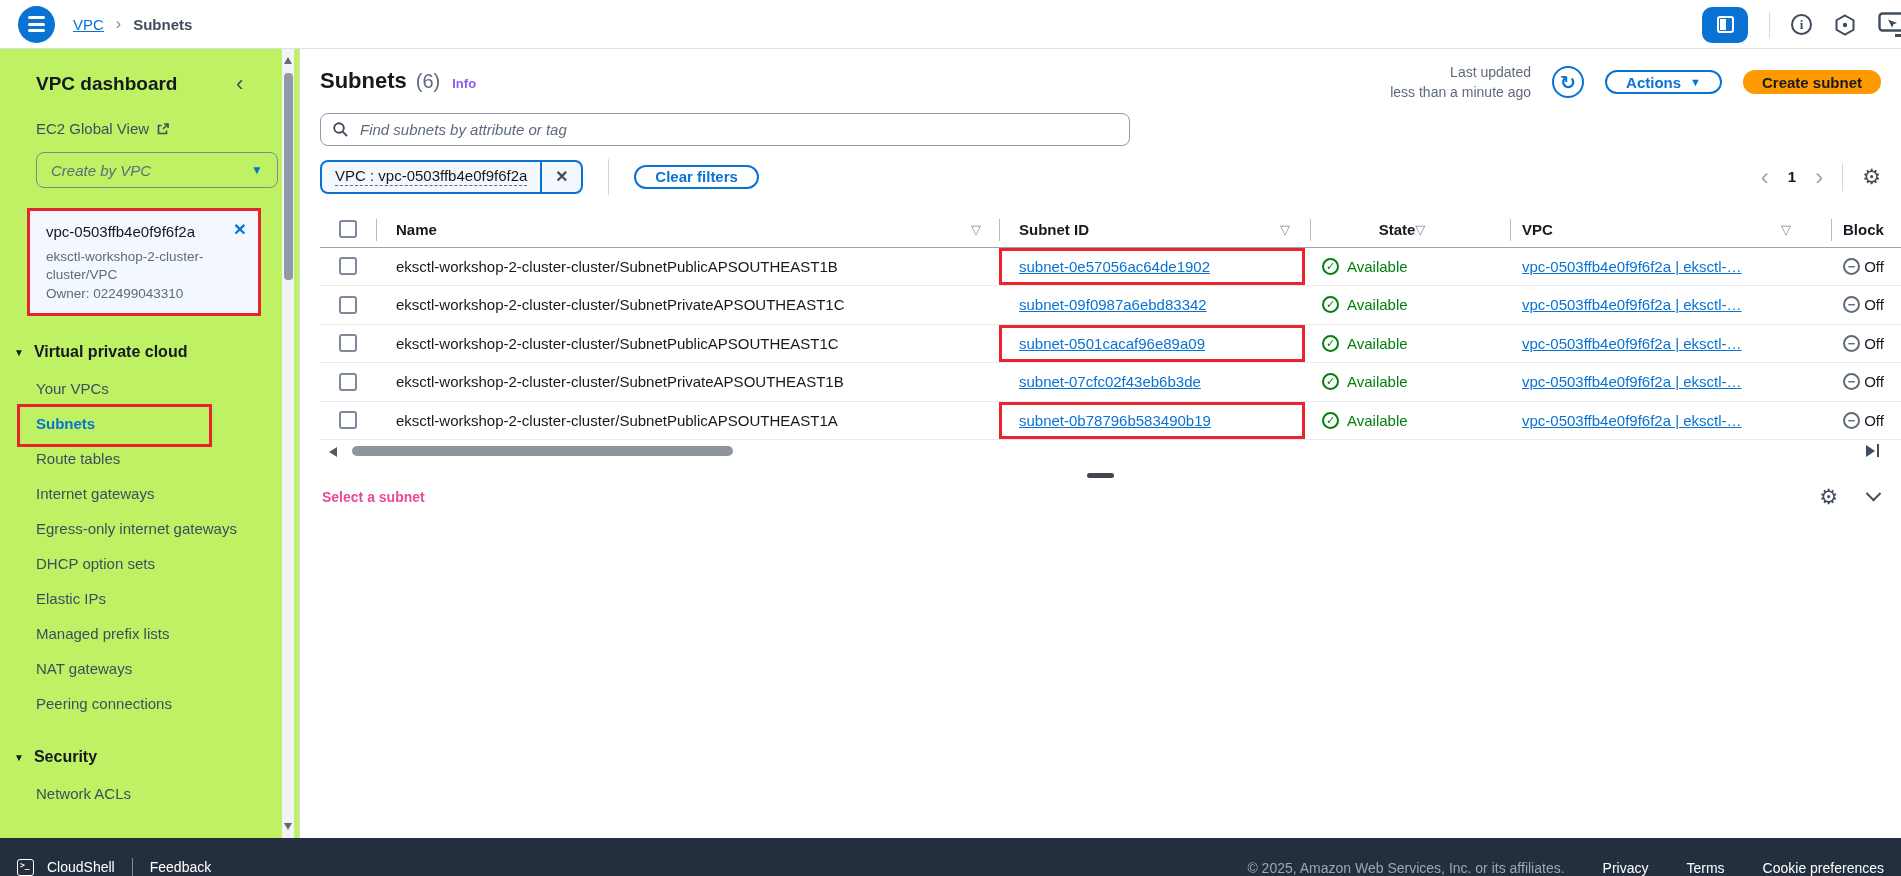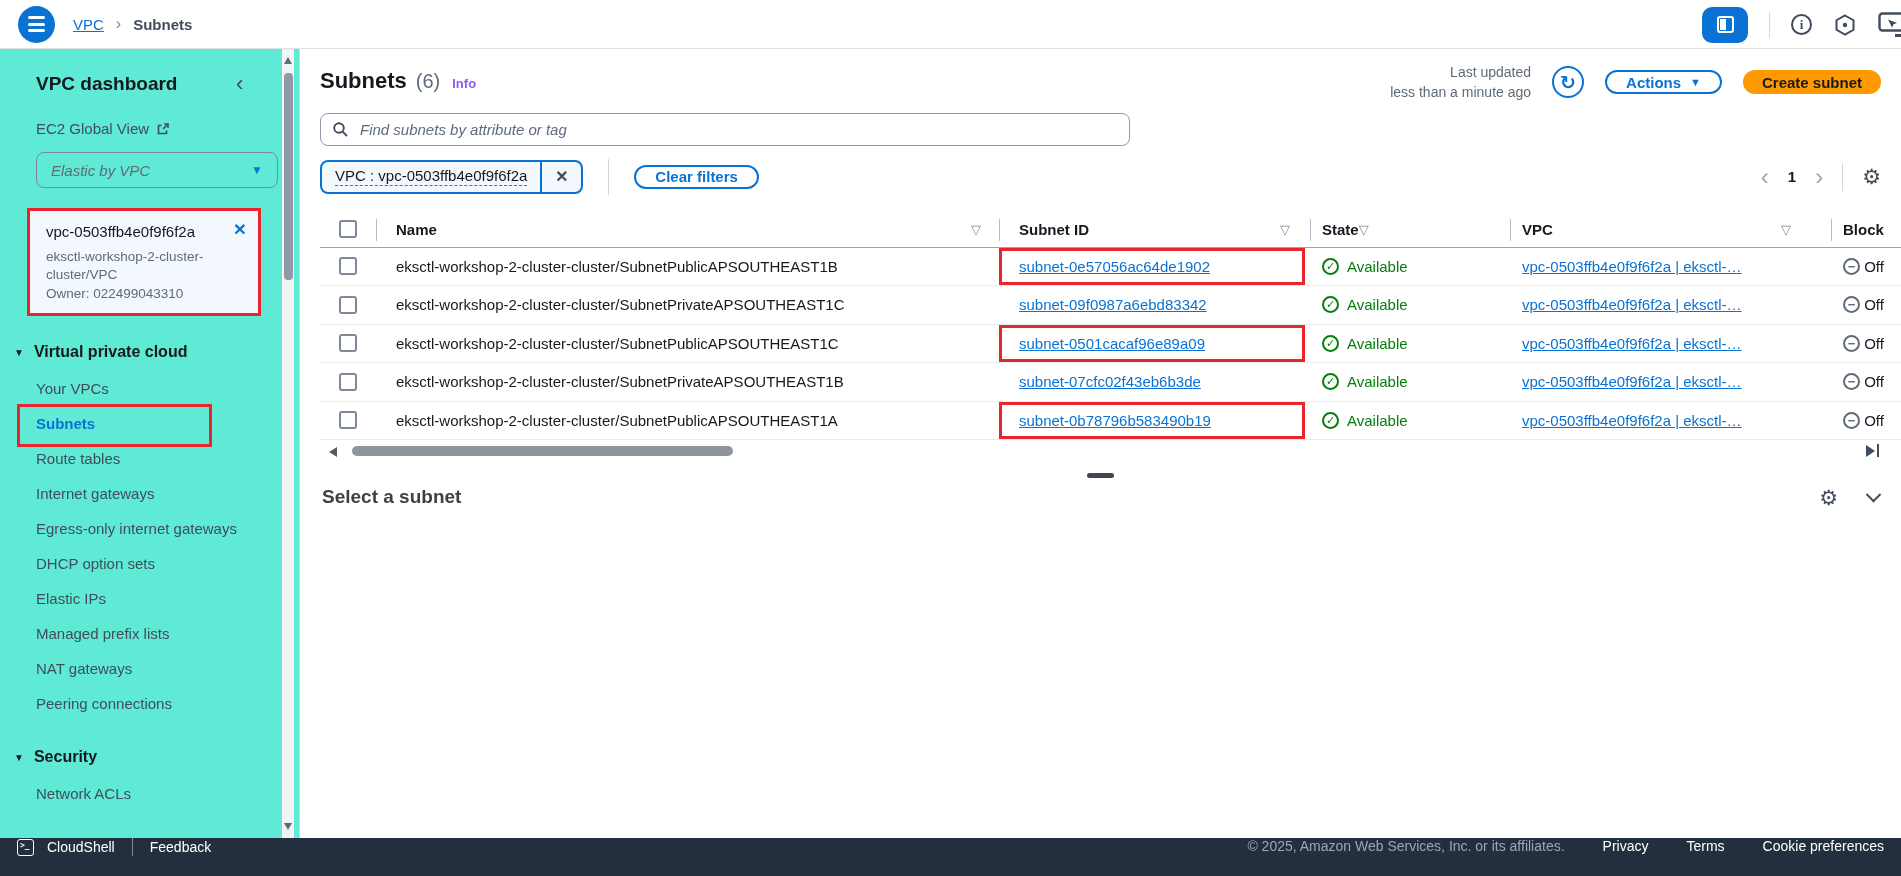--- a/index.html
+++ b/index.html
@@ -25,21 +25,21 @@
   .panel-glyph::after { content:""; position:absolute; left:1px; top:1px; bottom:1px; width:6px; background:#fff; }
   .tb-div { width:1px; height:26px; background:#d5d9d9; }
   .info-circle { width:21px; height:21px; border:2px solid #414d5c; border-radius:50%;
     display:flex; align-items:center; justify-content:center; font-family:"Liberation Serif",serif;
     font-weight:700; font-size:13px; color:#414d5c; cursor:pointer; }
   .icon-btn { display:flex; align-items:center; cursor:pointer; }
   .cursor-win { margin-right:-9px; }
   
   .app { display:flex; height:789px; }
   
-  .sidebar { width:300px; background:#5eead4; border-right:1px solid #d5d9d9; position:relative;
+  .sidebar { width:300px; background:#bef264; border-right:1px solid #d5d9d9; position:relative;
     padding:24px 0 0 36px; overflow:hidden; flex:none; }
   .sb-title { font-size:19px; font-weight:700; color:#16191f; }
   .sb-collapse { position:absolute; left:236px; top:22px; font-size:22px; color:#414d5c; cursor:pointer; }
   .ec2-link { margin-top:25px; display:flex; align-items:center; gap:7px; font-size:15px; color:#414d5c; cursor:pointer; }
   .filter-select { margin-top:15px; width:242px; height:36px; border:1px solid #7d8998; border-radius:8px;
     display:flex; align-items:center; justify-content:space-between; padding:0 14px; cursor:pointer; }
   .filter-select .ph { font-style:italic; color:#5f6b7a; font-size:15px; }
   .filter-select .caret { color:#0972d3; font-size:12px; }
   .vpc-card { margin-top:20px; margin-left:-9px; width:234px; border:3px solid #e8252d;
     background:#f2f8fd; padding:10px 14px 12px 16px; position:relative; }
@@ -95,21 +95,21 @@
   .pg-div { width:1px; height:28px; background:#d5d9d9; }
   .gear { font-size:21px; color:#414d5c; cursor:pointer; line-height:1; }
   
   .table { margin:17px 0 0 20px; }
   .thead { display:flex; align-items:center; height:36px; border-bottom:1px solid #9aa5b1;
     font-weight:700; font-size:15px; color:#16191f; }
   .cell { flex:none; position:relative; display:flex; align-items:center; height:100%; }
   .c-check { width:56px; justify-content:center; }
   .c-name { width:623px; padding:0 18px 0 20px; justify-content:space-between; }
   .c-subnet { width:311px; padding:0 20px 0 20px; justify-content:space-between; }
-  .c-state { width:200px; padding:0 28px 0 12px; justify-content:flex-start; }
+  .c-state { width:200px; padding:0 28px 0 12px; justify-content:center; }
   .c-vpc { width:321px; padding:0 40px 0 12px; justify-content:space-between; }
   .c-block { flex:1; padding-left:12px; }
   .thead .cell + .cell::before { content:""; position:absolute; left:0; top:7px; width:1px; height:22px; background:#b6bec9; }
   .sort { color:#7d8998; font-size:13px; cursor:pointer; }
   .checkbox { width:18px; height:18px; border:2px solid #7d8998; border-radius:3px; background:#fff; cursor:pointer; }
   .row { display:flex; align-items:center; height:38.5px; border-bottom:1px solid #e9ebed; font-size:15px; color:#16191f; }
   .row .c-name { justify-content:flex-start; }
   .link { color:#0972d3; text-decoration:underline; cursor:pointer; white-space:nowrap; }
   .row .c-subnet, .row .c-state, .row .c-vpc { justify-content:flex-start; gap:8px; }
   .c-subnet.boxed::after { content:""; position:absolute; left:0; top:0; right:5px; bottom:0;
@@ -123,26 +123,26 @@
   .hscroll { position:relative; height:17px; margin:3px 20px 0 20px; }
   .h-arrow-left { position:absolute; left:9px; top:4px; width:0; height:0;
     border-top:5px solid transparent; border-bottom:5px solid transparent; border-right:8px solid #535b63; cursor:pointer; }
   .h-thumb { position:absolute; left:32px; top:3px; width:381px; height:10px; background:#90959d; border-radius:5px; cursor:grab; }
   .h-end { position:absolute; right:2px; top:1px; display:flex; align-items:center; cursor:pointer; }
   .h-end .t { width:0; height:0; border-top:6px solid transparent; border-bottom:6px solid transparent; border-left:9px solid #414d5c; }
   .h-end .b { width:2.5px; height:13px; background:#414d5c; margin-left:2px; }
   
   .split-handle { width:27px; height:5px; background:#424650; border-radius:3px; margin:13px auto 0 auto; cursor:ns-resize; }
   .panel-head { display:flex; align-items:center; margin:8px 22px 0 22px; }
-  .panel-title { font-size:19px; font-weight:700; color:#404040; }
+  .panel-title { font-size:14px; font-weight:700; color:#ec4899; }
   .panel-icons { margin-left:auto; display:flex; align-items:center; gap:30px; }
   .chev-down { width:11px; height:11px; border-right:2.5px solid #414d5c; border-bottom:2.5px solid #414d5c;
     transform:rotate(45deg) translate(-2px,-2px); cursor:pointer; }
   
-  .footer { height:38px; background:#232f3e; display:flex; align-items:flex-start; padding:0 17px; font-size:14px; }
+  .footer { height:38px; background:#232f3e; display:flex; align-items:flex-end; padding:0 17px; font-size:14px; }
   .f-left { display:flex; align-items:center; gap:13px; }
   .cs-ic { width:17px; height:17px; border:1.5px solid #fff; border-radius:3px; position:relative; }
   .cs-ic::before { content:">_"; position:absolute; left:2px; top:1px; color:#fff; font-size:8px; font-weight:700;
     font-family:"DejaVu Sans Mono",monospace; }
   .f-link { color:#fff; cursor:pointer; }
   .f-div { width:1px; height:18px; background:#7d8998; margin:0 4px; }
   .f-right { margin-left:auto; display:flex; align-items:center; gap:38px; }
   .f-copy { color:#9ba7b6; }
   svg { display:block; }
 </style>
@@ -193,21 +193,21 @@
       <span>
         <svg width="14" height="14" viewBox="0 0 14 14">
             <path d="M5.5 3.5 H2.5 V11.5 H10.5 V8.5" fill="none" stroke="#414d5c" stroke-width="1.6"></path>
             <path d="M8 2 h4 v4" fill="none" stroke="#414d5c" stroke-width="1.6"></path>
             <line x1="12" y1="2" x2="7" y2="7" stroke="#414d5c" stroke-width="1.6"></line>
           </svg>
       </span>
     </div>
 
     <div class="filter-select">
-      <span class="ph">Elastic by VPC</span>
+      <span class="ph">Create by VPC</span>
       <span class="caret">▼</span>
     </div>
 
     <div class="vpc-card">
       <div class="card-id">vpc-0503ffb4e0f9f6f2a</div>
       <div class="card-x">×</div>
       <div class="card-sub">eksctl-workshop-2-cluster-cluster/VPC</div>
       <div class="card-owner">Owner: 022499043310</div>
     </div>
 

